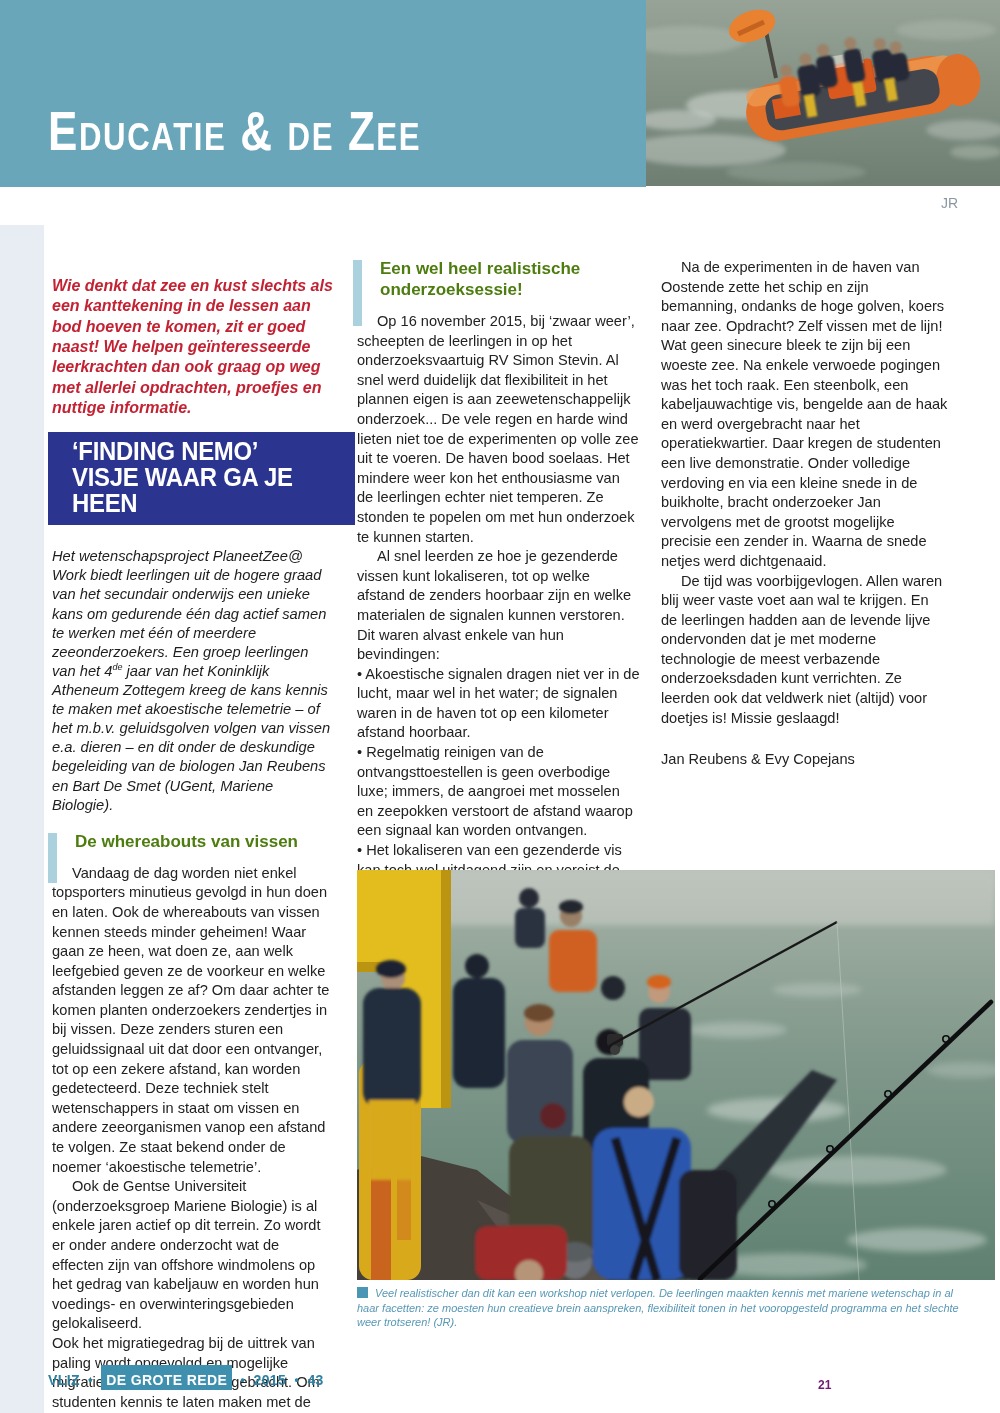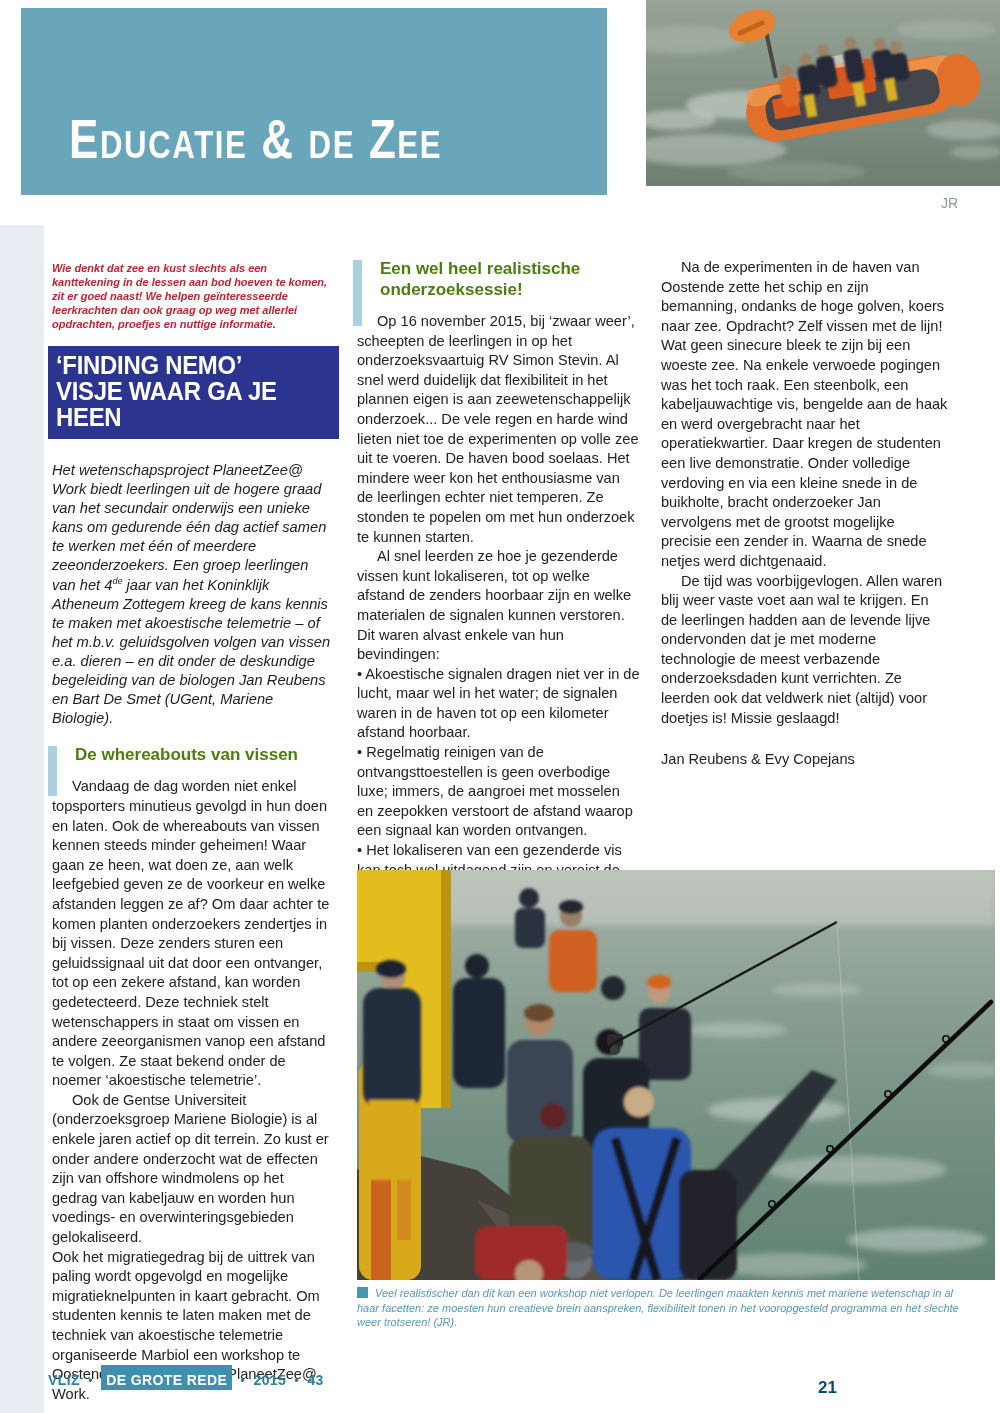--- a/index.html
+++ b/index.html
@@ -3,39 +3,39 @@
 <meta charset="utf-8">
 <style>
   html,body{margin:0;padding:0;background:#9a9a9a;}
   .page{position:relative;width:1000px;height:1413px;background:#ffffff;margin:0 auto;
         font-family:"Liberation Sans",sans-serif;overflow:hidden;}
 
   
   .left-strip{position:absolute;left:0;top:225px;width:44px;height:1188px;background:#e7edf2;}
 
   
-  .teal-band{position:absolute;left:0;top:8px;width:586px;height:187px;background:#69a6ba;margin-left:21px;}
+  .teal-band{position:absolute;left:0;top:0;width:646px;height:187px;background:#69a6ba;}
   .page-title{position:absolute;left:48px;top:104px;margin:0;color:#ffffff;font-size:55px;
               font-weight:bold;font-variant:small-caps;letter-spacing:2px;line-height:1;white-space:nowrap;}
   .page-title .squeeze{display:inline-block;transform:scaleX(.8);transform-origin:0 50%;}
   .header-photo{position:absolute;left:646px;top:0;width:354px;height:186px;margin:0;}
   .header-photo svg,.main-photo svg{display:block;width:100%;height:100%;}
   .photo-credit{position:absolute;left:941px;top:195px;font-size:14px;color:#8b97a3;}
 
   
   .col{position:absolute;color:#222;}
   .col1{left:52px;top:262px;width:281px;}
   .col2{left:357px;top:258px;width:283px;}
   .col3{left:661px;top:258px;width:287px;}
 
-  .intro{margin:0 0 14px 0;font-style:italic;font-weight:bold;color:#c32233;
-         font-size:11px;line-height:1.27;}
+  .intro{margin:14px 0 14px 0;font-style:italic;font-weight:bold;color:#c32233;
+         font-size:16px;line-height:1.27;}
 
   .title-box{margin-left:-4px;width:283px;background:#2b3590;color:#ffffff;
-             padding:6px 0 9px 8px;margin-bottom:22px;}
+             padding:6px 0 9px 24px;margin-bottom:22px;}
   .title-box .squeezebox{transform:scaleX(.92);transform-origin:0 0;
              font-weight:bold;font-size:26px;line-height:26px;letter-spacing:-.3px;}
 
   .lead{margin:0 0 16px 0;font-style:italic;font-size:14.7px;line-height:1.3;color:#1d1d1f;}
   .lead .lead-seg{font-style:italic;}
   .lead sup{font-size:9px;line-height:0;}
 
   .section-heading{position:relative;margin:0 0 12px 0;padding-left:23px;}
   .heading-bar{position:absolute;left:-4px;top:2px;width:9px;height:50px;background:#abd0de;}
   .col2 .heading-bar{height:66px;}
@@ -50,21 +50,21 @@
   .caption{position:absolute;left:357px;top:1286px;width:618px;margin:0;font-style:italic;
            font-size:11px;line-height:1.33;color:#5798b6;}
   .caption-square{display:inline-block;width:11px;height:11px;background:#4b96b4;
                   margin-right:7px;position:relative;top:1px;}
 
   
   .footer{position:absolute;left:48px;top:1372px;font-size:14px;font-weight:bold;
           color:#2e81a2;letter-spacing:.4px;white-space:nowrap;}
   .f-badge{background:#3f8fae;color:#ffffff;padding:7px 5px 2px 5px;}
   .f-sep{margin:0 4px;font-size:12px;position:relative;top:-1px;}
-  .page-number{position:absolute;left:818px;top:1378px;font-size:17px;font-weight:bold;color:#0c4a6e;}
+  .page-number{position:absolute;left:818px;top:1378px;font-size:12px;font-weight:bold;color:#701a75;}
 </style>
 </head>
 <body>
 
 <div class="page">
 
   <div class="left-strip"></div>
 
   <div class="teal-band">
     <h1 class="page-title"><span class="squeeze">Educatie &amp; de Zee</span></h1>
@@ -136,21 +136,21 @@
         <div>VISJE WAAR GA JE</div>
         <div>HEEN</div>
       </div>
     </div>
     <p class="lead"><span class="lead-seg">Het wetenschapsproject PlaneetZee@ Work biedt leerlingen uit de hogere graad van het secundair onderwijs een unieke kans om gedurende één dag actief samen te werken met één of meerdere zeeonderzoekers. Een groep leerlingen van het 4</span><sup>de</sup><span class="lead-seg"> jaar van het Koninklijk Atheneum Zottegem kreeg de kans kennis te maken met akoestische telemetrie – of het m.b.v. geluidsgolven volgen van vissen e.a. dieren – en dit onder de deskundige begeleiding van de biologen Jan Reubens en Bart De Smet (UGent, Mariene Biologie).</span></p>
     <div class="section-heading">
       <span class="heading-bar"></span>
       <h2>De whereabouts van vissen</h2>
     </div>
     <p class="body indent">Vandaag de dag worden niet enkel topsporters minutieus gevolgd in hun doen en laten. Ook de whereabouts van vissen kennen steeds minder geheimen! Waar gaan ze heen, wat doen ze, aan welk leefgebied geven ze de voorkeur en welke afstanden leggen ze af? Om daar achter te komen planten onderzoekers zendertjes in bij vissen. Deze zenders sturen een geluidssignaal uit dat door een ontvanger, tot op een zekere afstand, kan worden gedetecteerd. Deze techniek stelt wetenschappers in staat om vissen en andere zeeorganismen vanop een afstand te volgen. Ze staat bekend onder de noemer ‘akoestische telemetrie’.</p>
-    <p class="body indent">Ook de Gentse Universiteit (onderzoeksgroep Mariene Biologie) is al enkele jaren actief op dit terrein. Zo kust er onder andere onderzocht wat de effecten zijn van offshore windmolens op het gedrag van kabeljauw en worden hun voedings- en overwinteringsgebieden gelokaliseerd.</p>
+    <p class="body indent">Ook de Gentse Universiteit (onderzoeksgroep Mariene Biologie) is al enkele jaren actief op dit terrein. Zo wordt er onder andere onderzocht wat de effecten zijn van offshore windmolens op het gedrag van kabeljauw en worden hun voedings- en overwinteringsgebieden gelokaliseerd.</p>
     <p class="body">Ook het migratiegedrag bij de uittrek van paling wordt opgevolgd en mogelijke migratieknelpunten in kaart gebracht. Om studenten kennis te laten maken met de techniek van akoestische telemetrie organiseerde Marbiol een workshop te Oostende in het kader van PlaneetZee@ Work.</p>
   </div>
 
   <div class="col col2">
     <div class="section-heading">
       <span class="heading-bar"></span>
       <h2>Een wel heel realistische onderzoeksessie!</h2>
     </div>
     <p class="body indent">Op 16 november 2015, bij ‘zwaar weer’, scheepten de leerlingen in op het onderzoeksvaartuig RV Simon Stevin. Al snel werd duidelijk dat flexibiliteit in het plannen eigen is aan zeewetenschappelijk onderzoek... De vele regen en harde wind lieten niet toe de experimenten op volle zee uit te voeren. De haven bood soelaas. Het mindere weer kon het enthousiasme van de leerlingen echter niet temperen. Ze stonden te popelen om met hun onderzoek te kunnen starten.</p>
     <p class="body indent">Al snel leerden ze hoe je gezenderde vissen kunt lokaliseren, tot op welke afstand de zenders hoorbaar zijn en welke materialen de signalen kunnen verstoren. Dit waren alvast enkele van hun bevindingen:</p>

